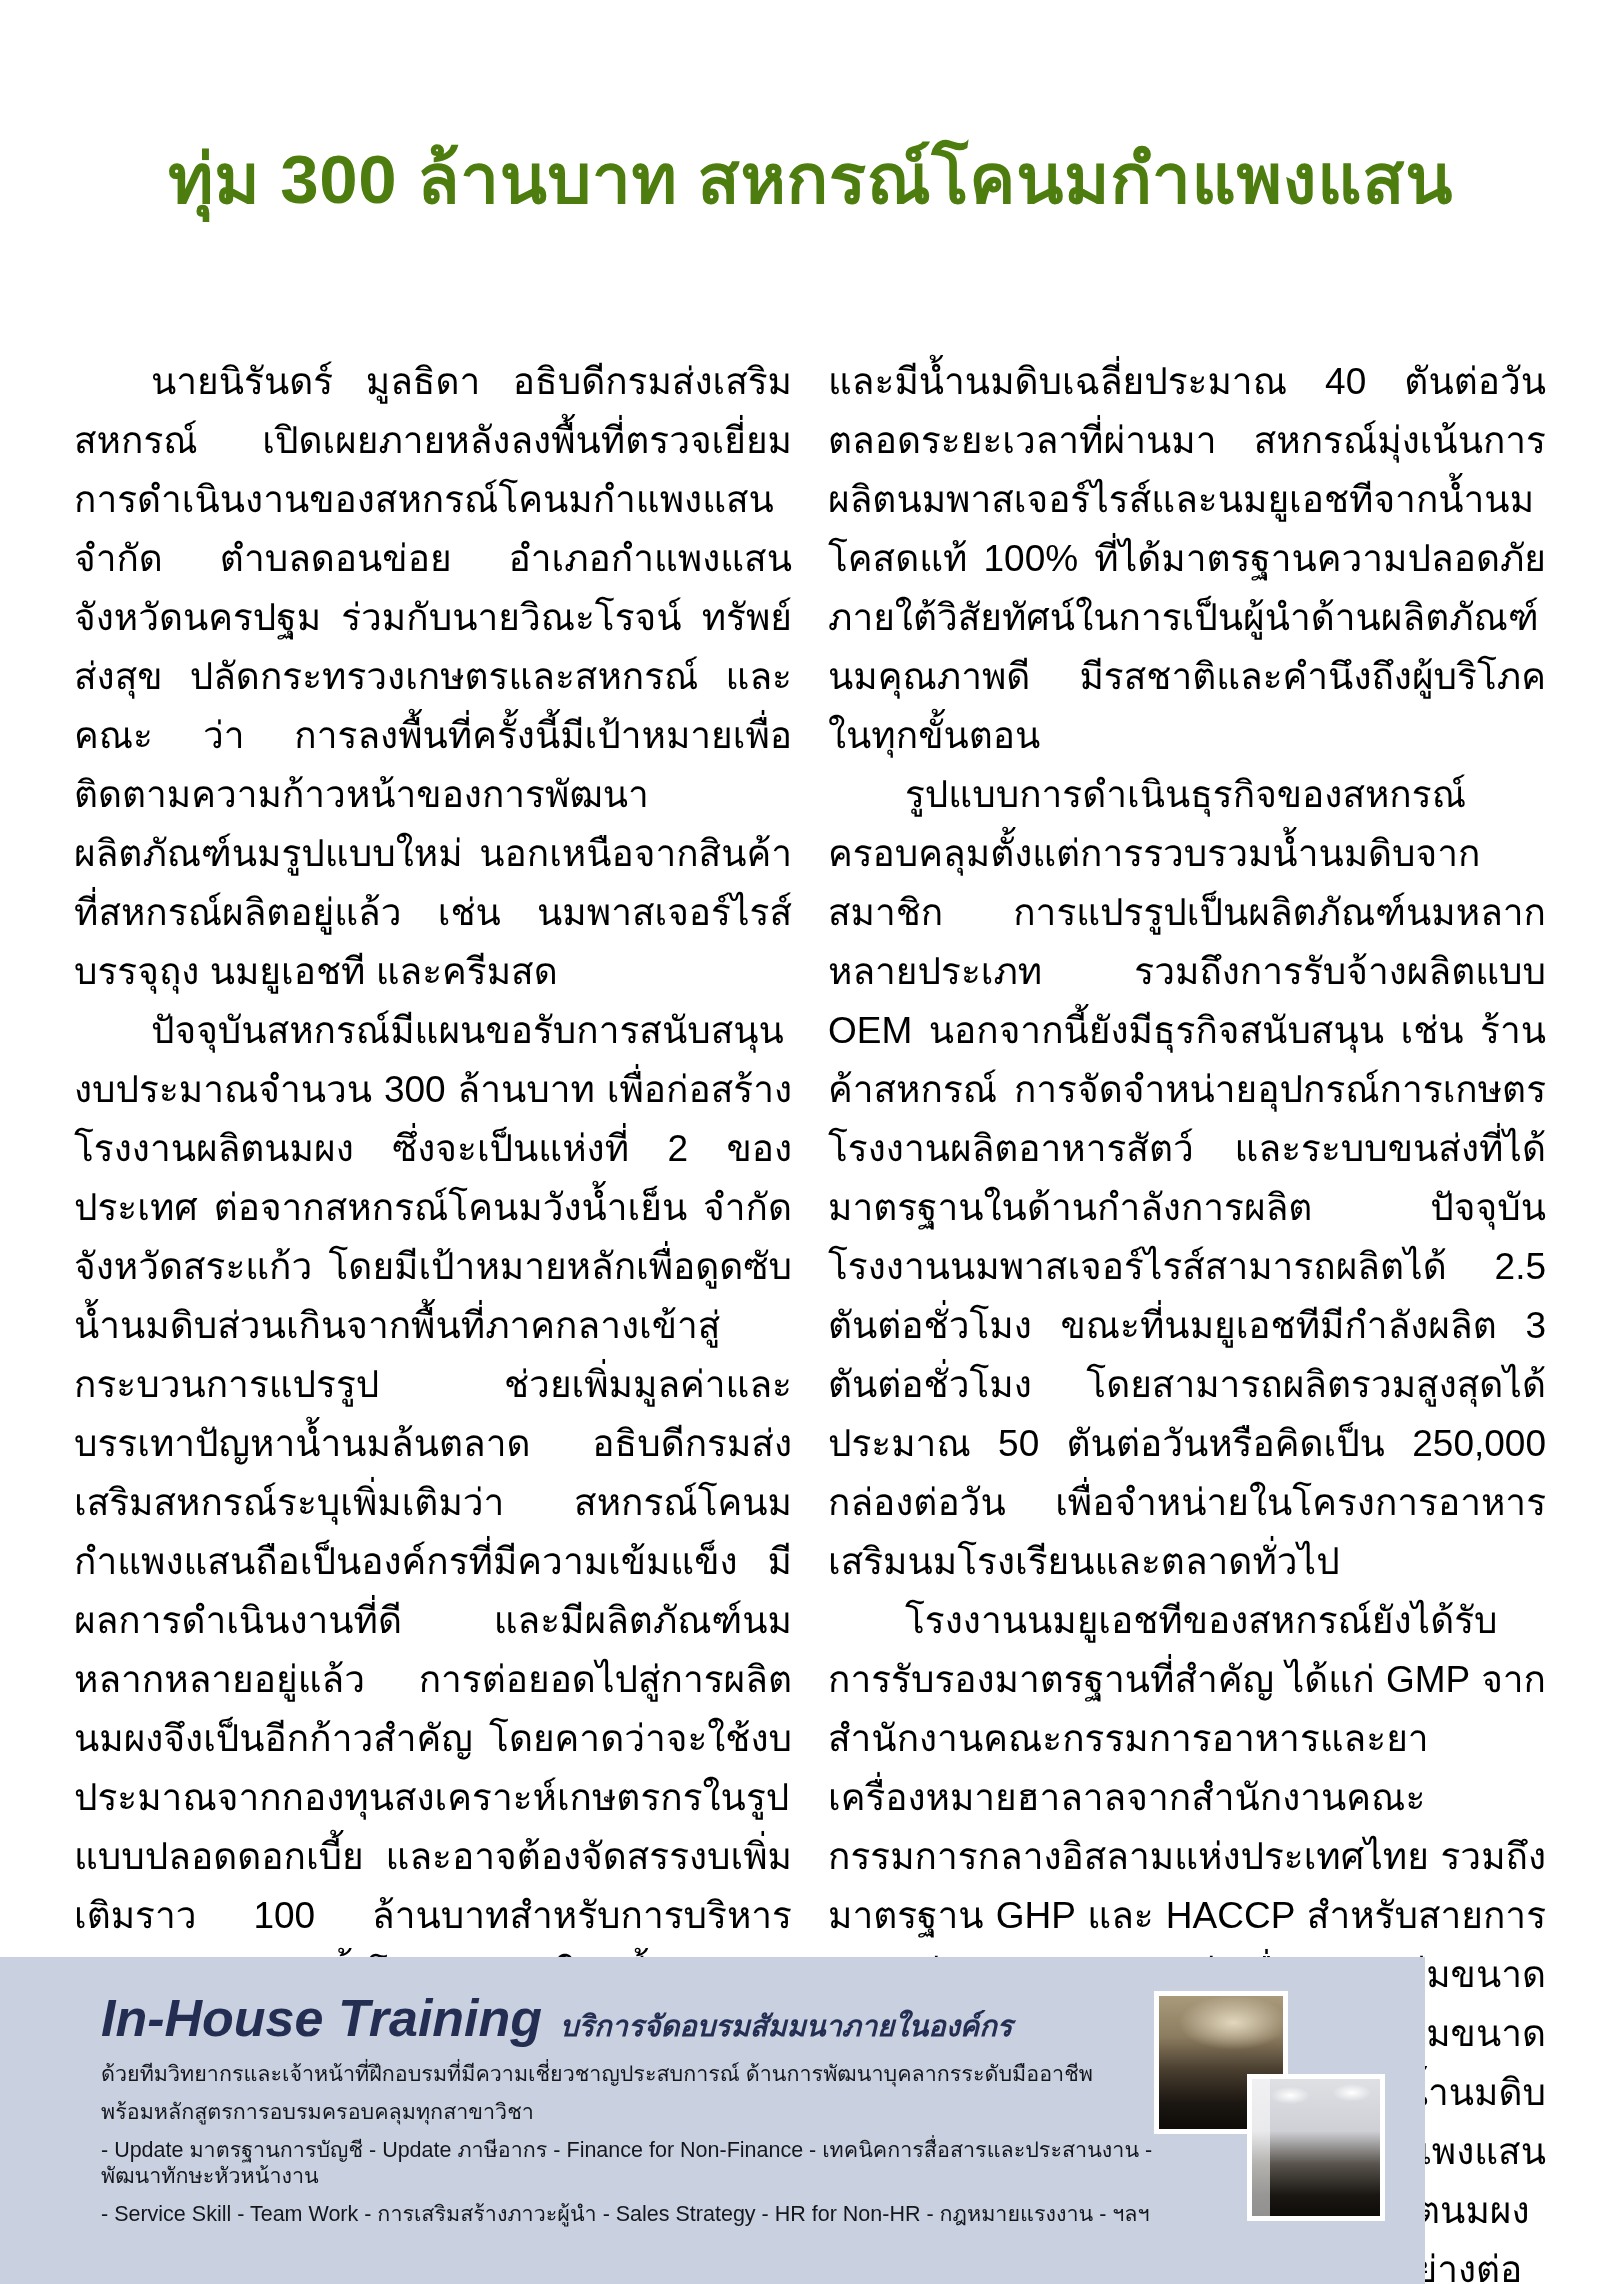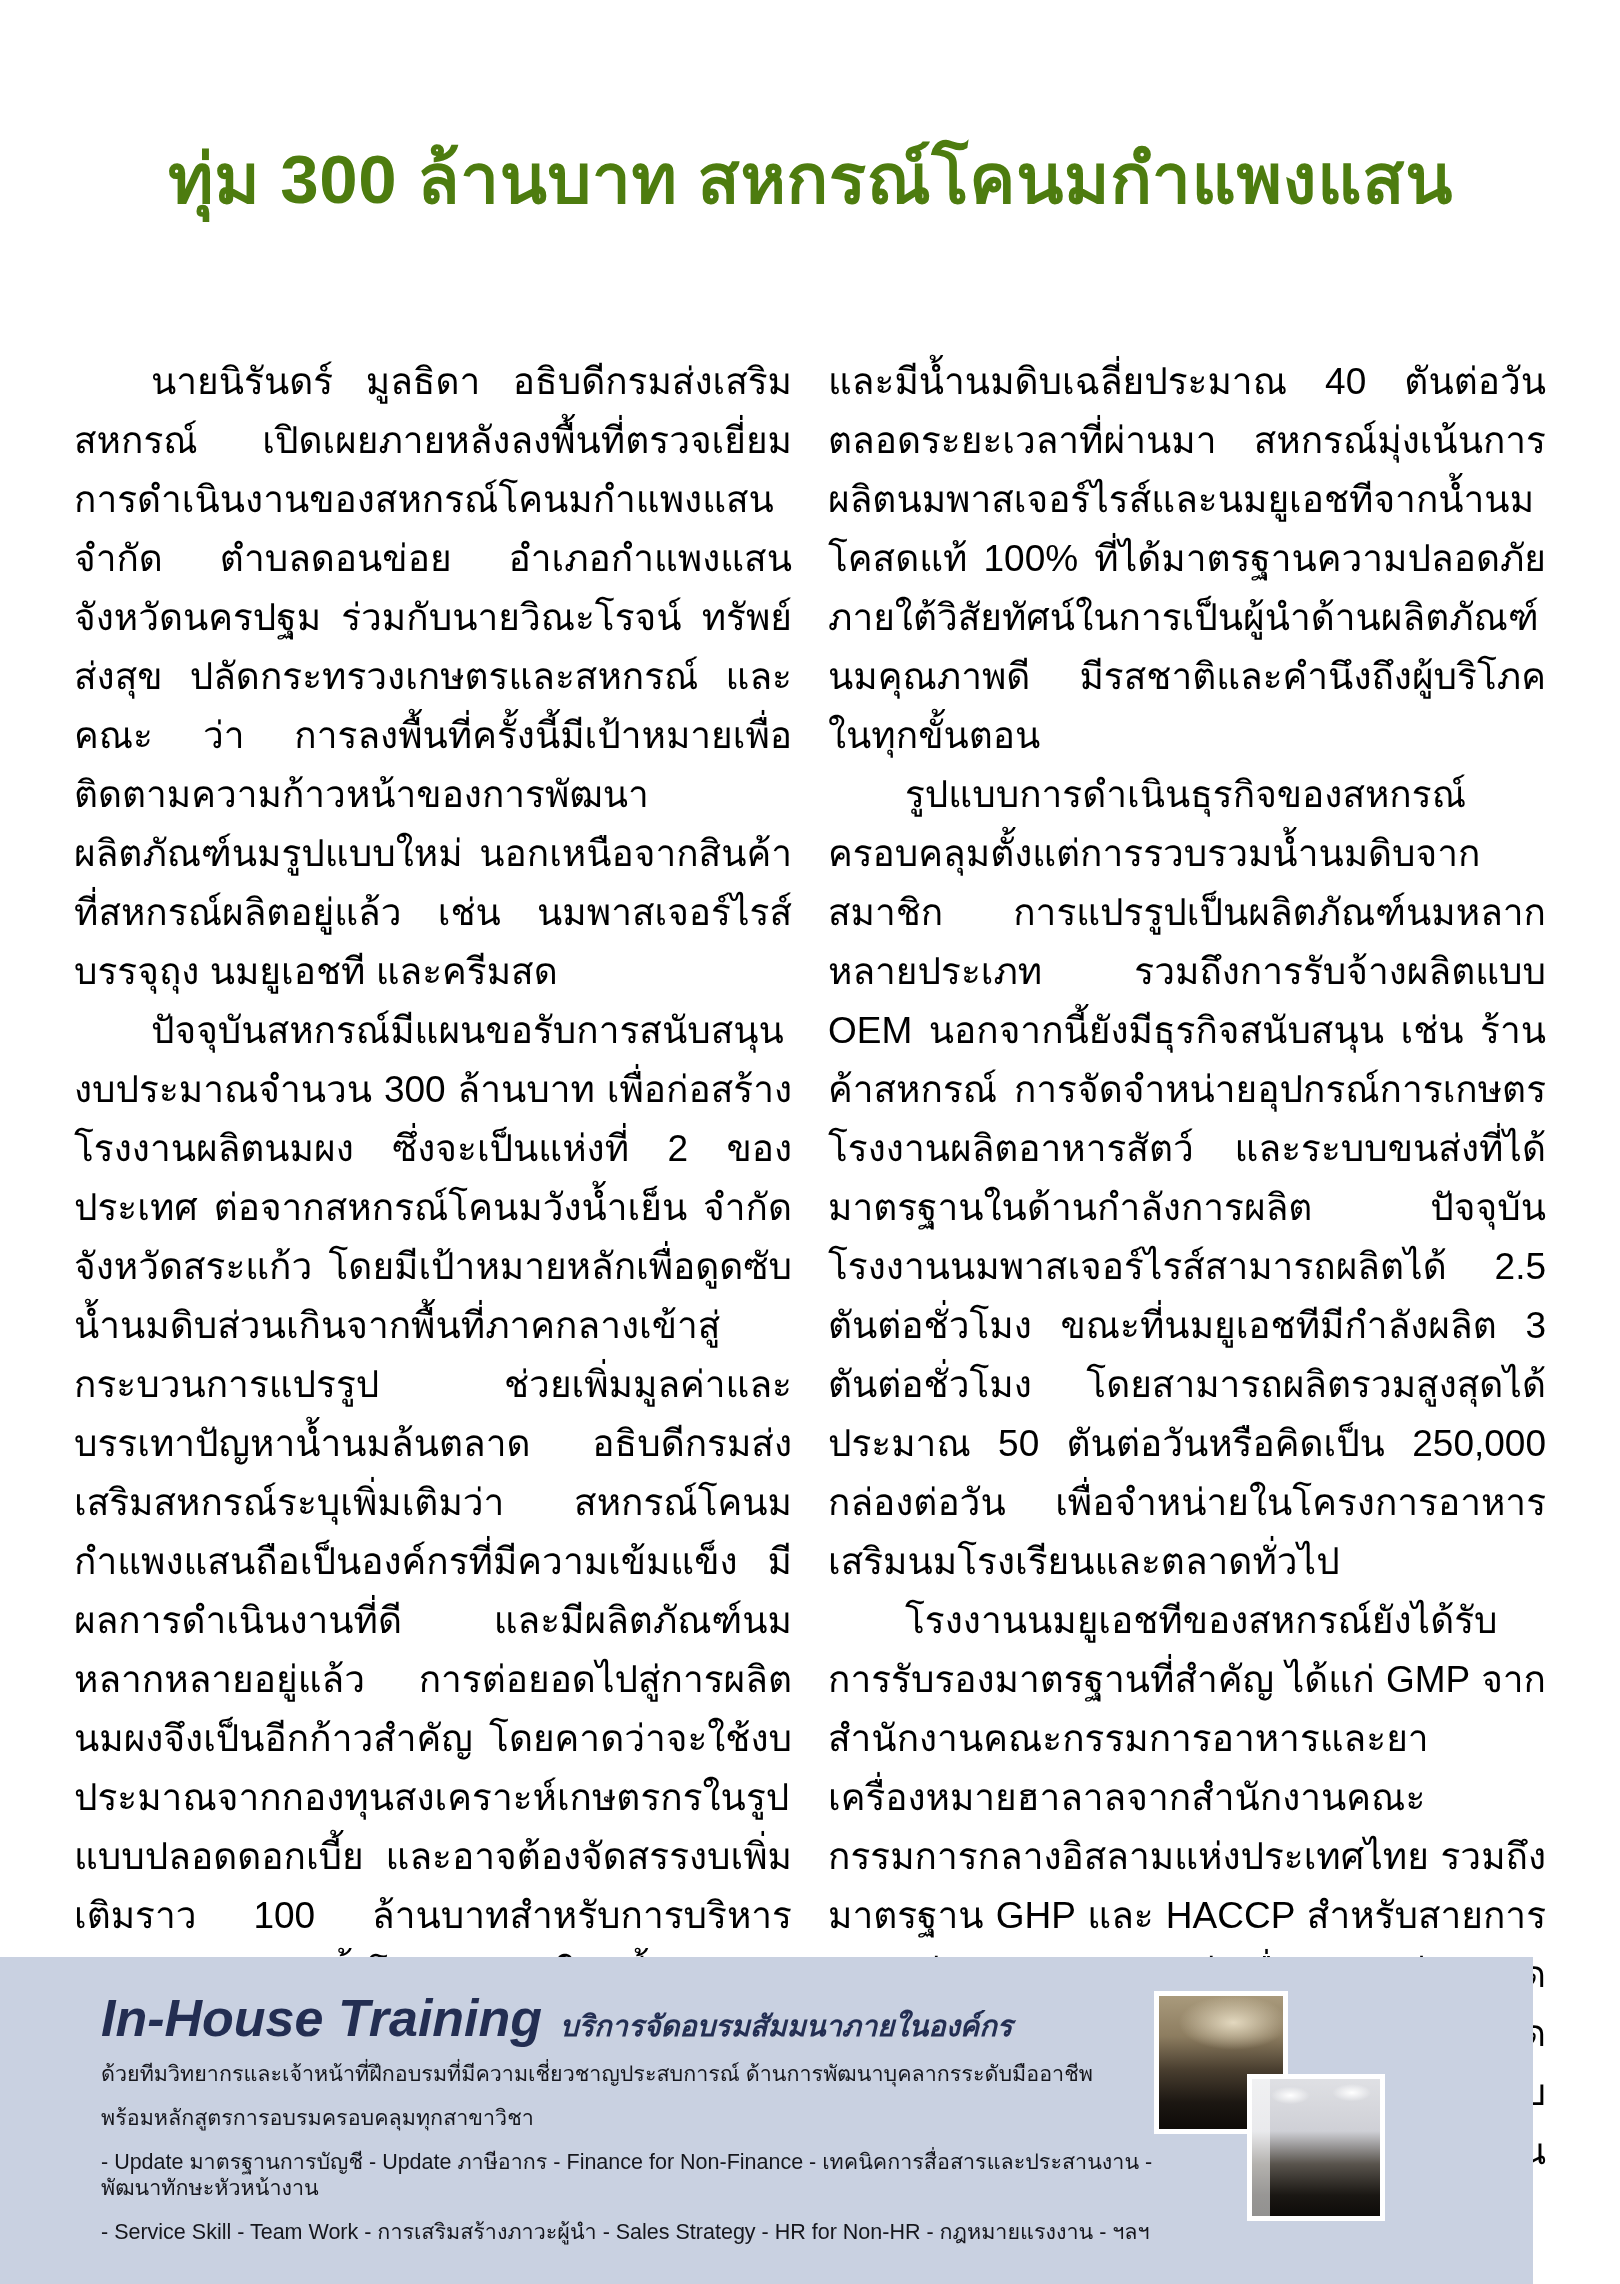--- a/index.html
+++ b/index.html
@@ -34,35 +34,35 @@
     line-height: 59px;
     text-align: justify;
     text-indent: 77px;
     color: #000000;
   }
   .col p.no-indent { text-indent: 0; }
   .end-mark-svg { vertical-align: -9px; margin-left: 17px; }
 
   
   .footer {
-    position: absolute; left: 0; top: 1957px; width: 1533px; height: 327px;
+    position: absolute; left: 0; top: 1957px; width: 1425px; height: 327px;
     background: #c9d1e1;
   }
   .footer-inner { position: absolute; left: 101px; top: 31px; width: 1107px; }
   .footer-title-row { display: flex; align-items: baseline; gap: 18px; }
   .footer-title-en {
     font-size: 52px; font-weight: 700; font-style: italic;
     color: #232e52; letter-spacing: 0px;
   }
   .footer-title-th {
     font-size: 29px; font-style: italic; font-weight: 600; color: #232e52;
   }
   .footer-line { font-size: 21.5px; color: #15161c; margin-top: 12px; line-height: 26px; }
   .footer-line.bold { font-weight: 700; }
-  .footer-line.tight { margin-top: 18px; }
+  .footer-line.tight { }
 
   
   .photo {
     position: absolute;
     border: 5.2px solid #ffffff;
   }
   .photo-1 {
     left: 1154px; top: 1991px; width: 134px; height: 143px; z-index: 1;
     background:
       radial-gradient(78px 39px at 60% 20%, rgba(235,225,200,0.9), rgba(0,0,0,0) 70%),

